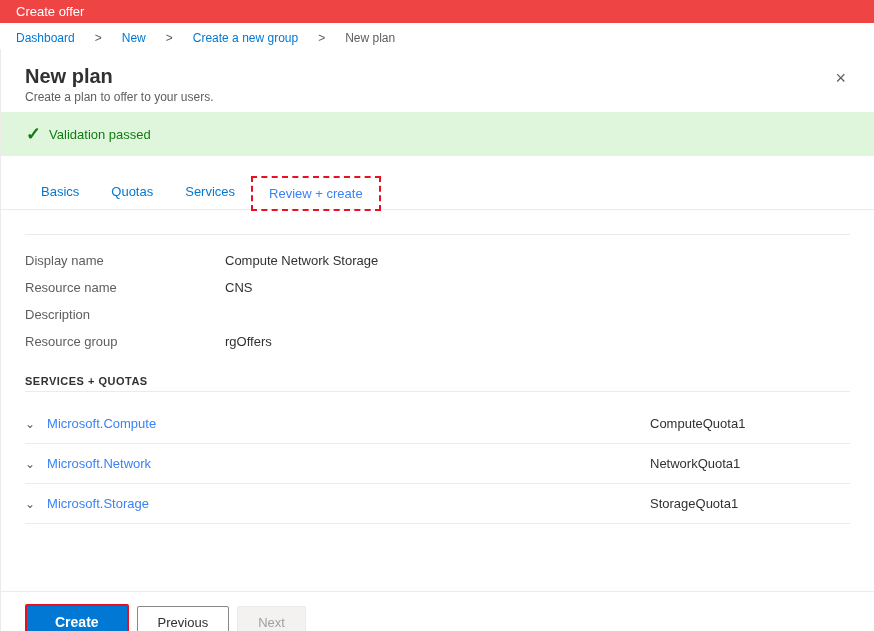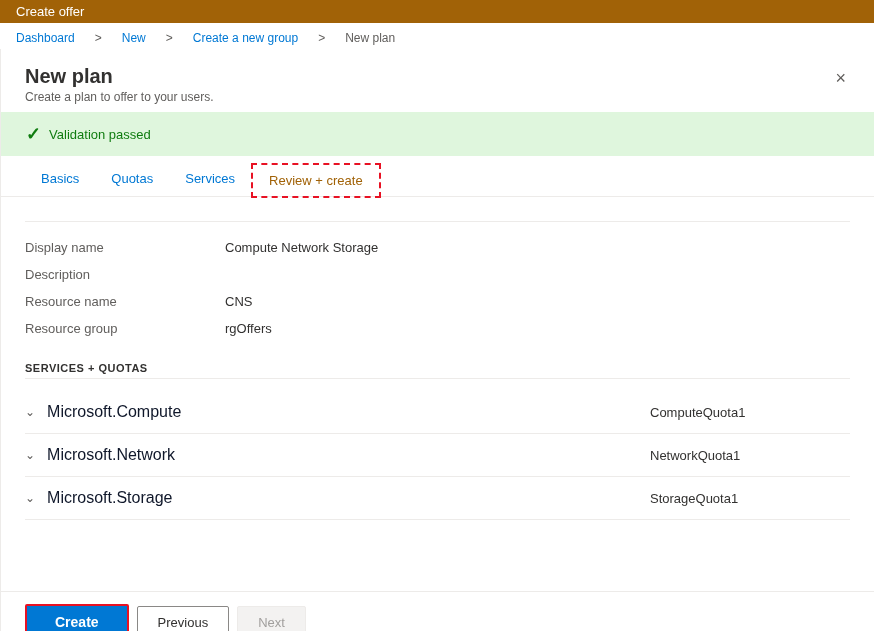--- a/index.html
+++ b/index.html
@@ -1,20 +1,20 @@
 <!DOCTYPE html>
 <html><head>
   <meta charset="utf-8">
   <style>
     * { box-sizing: border-box; margin: 0; padding: 0; }
     body { font-family: 'Segoe UI', Arial, sans-serif; font-size: 13px; color: #333; background: #fff; width: 874px; height: 631px; overflow: hidden; }
 
     
     .header-bar {
-      background: #a16207;
+      background: #ef4444;
       color: #fff;
       padding: 4px 16px;
       font-size: 13px;
       display: flex;
       align-items: center;
     }
 
     
     .breadcrumb {
       display: flex;
@@ -85,35 +85,35 @@
     .validation-text {
       color: #107c10;
       font-size: 13px;
     }
 
     
     .tabs {
       display: flex;
       padding: 0 24px;
       border-bottom: 1px solid #edebe9;
-      margin-top: 7px;
+      margin-top: 20px;
       gap: 0;
     }
     .tab {
       padding: 8px 16px;
       font-size: 13px;
       color: #0078d4;
       cursor: pointer;
       border: none;
       background: none;
       border-bottom: 2px solid transparent;
       text-decoration: none;
     }
     .tab.active {
-      color: #a16207;
+      color: #3b82f6;
       border-bottom: 2px solid #0078d4;
       font-weight: 500;
     }
     .tab-review-create {
       border: 2px dashed #e81123 !important;
       color: #0078d4;
       margin-bottom: -2px;
     }
 
     
@@ -169,22 +169,22 @@
       align-items: center;
       padding: 12px 0;
       border-bottom: 1px solid #edebe9;
     }
     .service-chevron {
       color: #605e5c;
       margin-right: 12px;
       font-size: 12px;
     }
     .service-name {
-      color: #0f172a;
-      font-size: 16px;
+      color: #3b82f6;
+      font-size: 13px;
       flex: 1;
     }
     .service-quota {
       color: #323130;
       font-size: 13px;
       min-width: 200px;
     }
 
     .divider {
       border: none;
@@ -274,26 +274,26 @@
   <div class="content">
 
     <hr class="divider">
     <table class="field-table">
       <tbody>
         <tr>
           <td class="field-label">Display name</td>
           <td class="field-value">Compute Network Storage</td>
         </tr>
         <tr>
+          <td class="field-label">Resource name</td>
+          <td class="field-value">CNS</td>
+        </tr>
+        <tr>
           <td class="field-label">Description</td>
           <td class="field-value"></td>
-        </tr>
-        <tr>
-          <td class="field-label">Resource name</td>
-          <td class="field-value">CNS</td>
         </tr>
         <tr>
           <td class="field-label">Resource group</td>
           <td class="field-value">rgOffers</td>
         </tr>
       </tbody>
     </table>
 
     <div class="services-section-title">SERVICES + QUOTAS</div>
     <hr class="divider">

